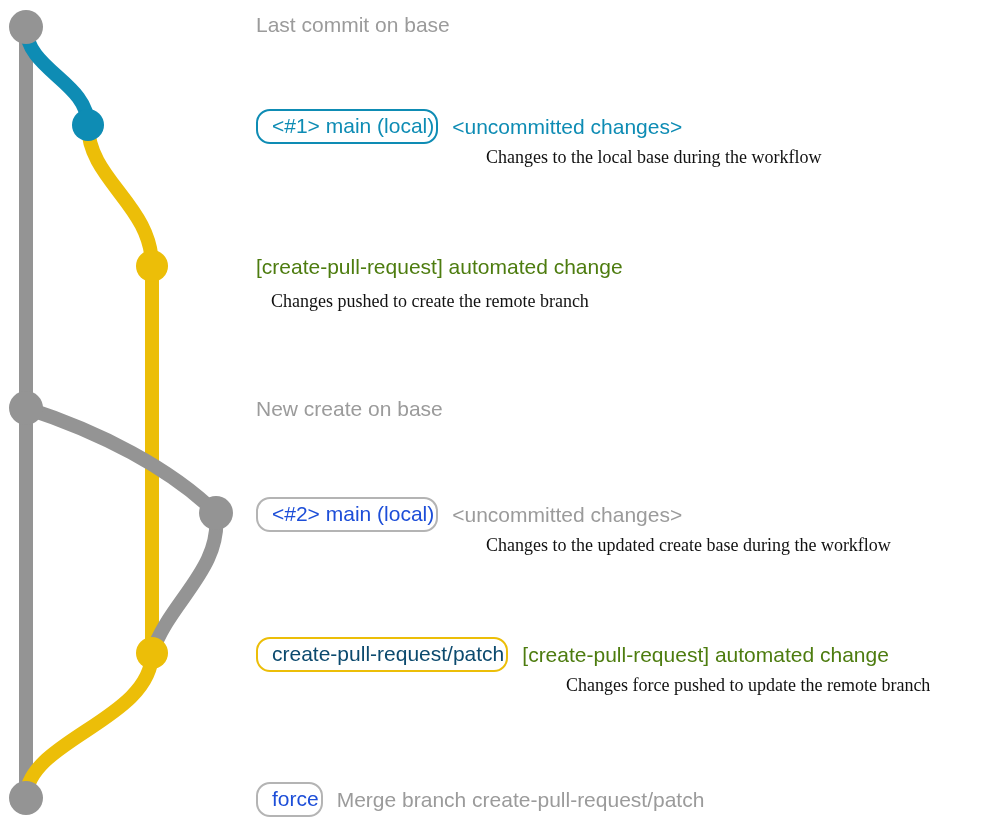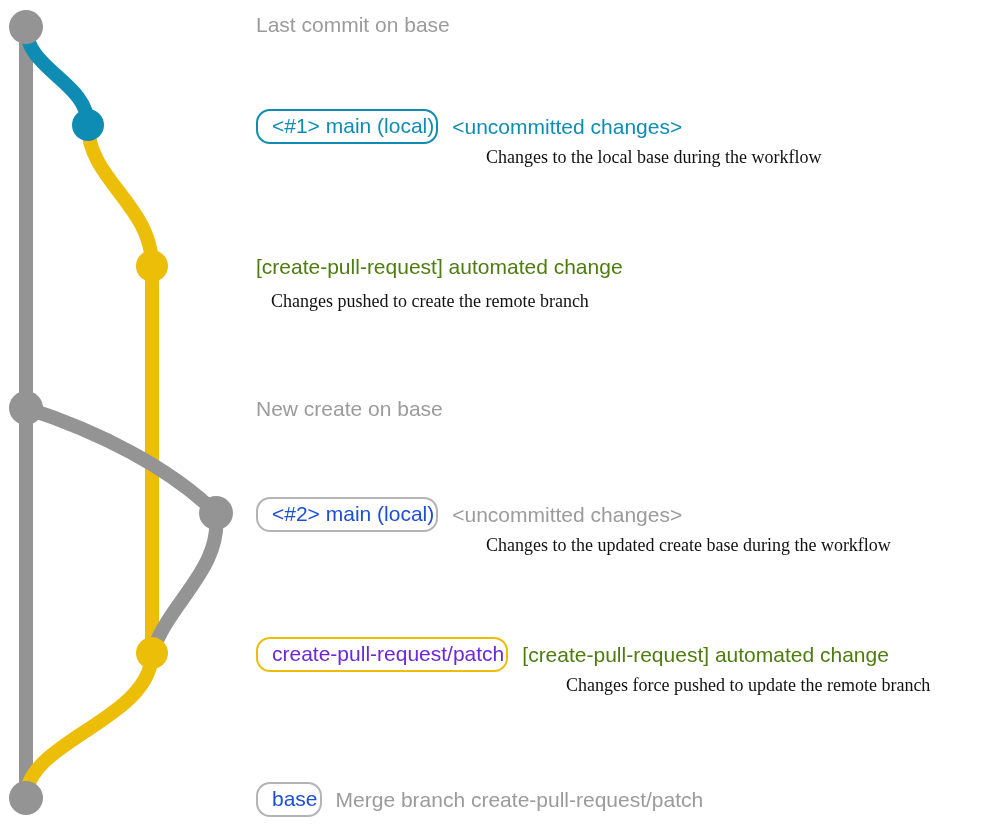--- a/index.html
+++ b/index.html
@@ -50,21 +50,21 @@
     border: 2px solid currentColor;
     border-radius: 14px;
     padding: 4px 2px 6px 14px;
     font-size: 21px;
     font-family: "Liberation Sans", sans-serif;
     line-height: 1;
     box-sizing: border-box;
   }
   .pill.blue   { color: #0E8CB4; border-color: #0E8CB4; }
   .pill.gray   { color: #1d4ed8; border-color: #b4b4b4; }
-  .pill.yellow { color: #6d28d9; border-color: #ECBE08; }
+  .pill.yellow { color: #0c4a6e; border-color: #ECBE08; }
 
   
   .headline {
     font-size: 21px;
     font-family: "Liberation Sans", sans-serif;
     line-height: 1;
   }
   .headline.blue   { color: #0E8CB4; }
   .headline.gray   { color: #9b9b9b; }
   .headline.yellow { color: #4d7c0f; }
@@ -139,18 +139,18 @@
   <div class="subtext" style="left:486px; top:536px;">Changes to the updated create base during the workflow</div>
 
   <div class="row" style="left:256px; top:637px;">
     <span class="pill yellow">create-pull-request/patch</span>
     <span class="gap"></span>
     <span class="headline yellow">[create-pull-request] automated change</span>
   </div>
   <div class="subtext" style="left:566px; top:676px;">Changes force pushed to update the remote branch</div>
 
   <div class="row" style="left:256px; top:782px;">
-    <span class="pill gray">base</span>
+    <span class="pill gray">force</span>
     <span class="gap"></span>
     <span class="headline gray">Merge branch create-pull-request/patch</span>
   </div>
 
 </div>
 
 </body></html>

